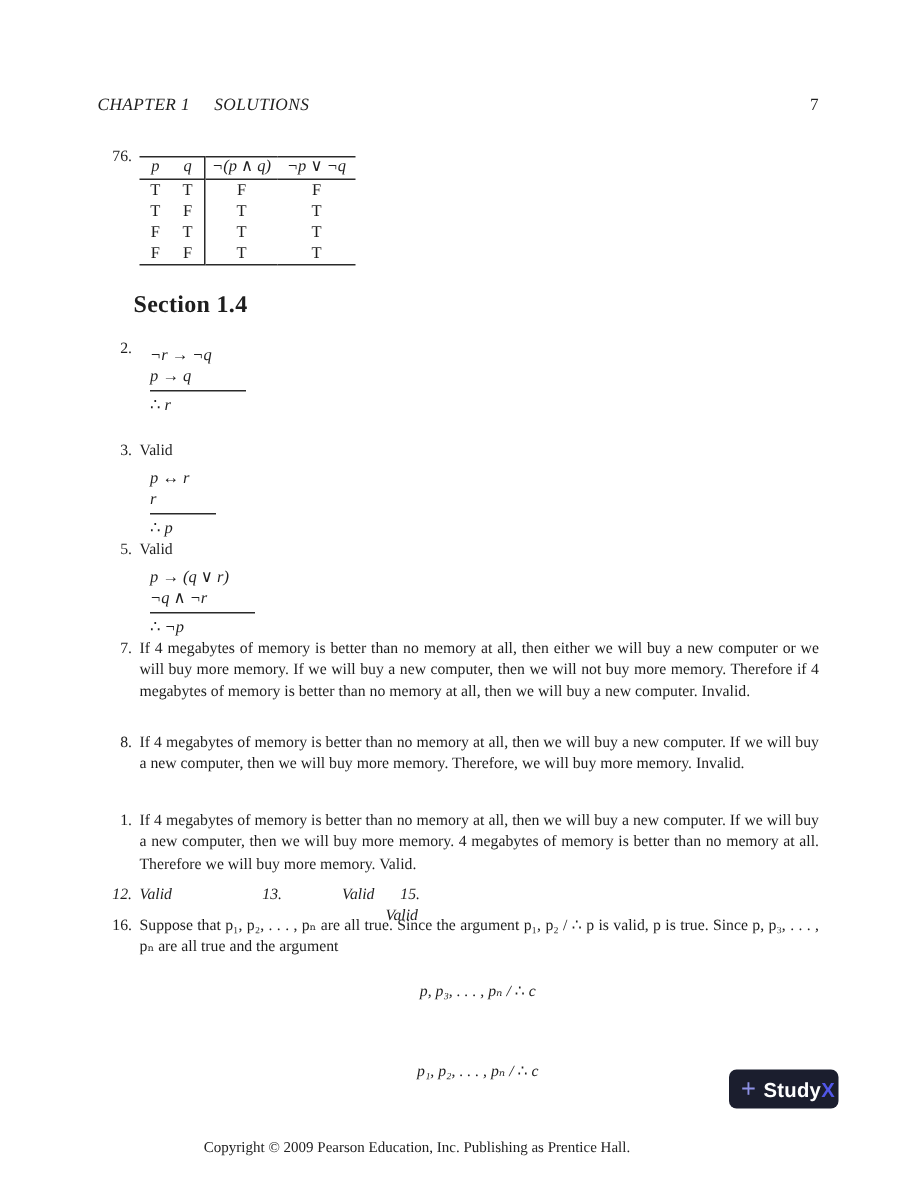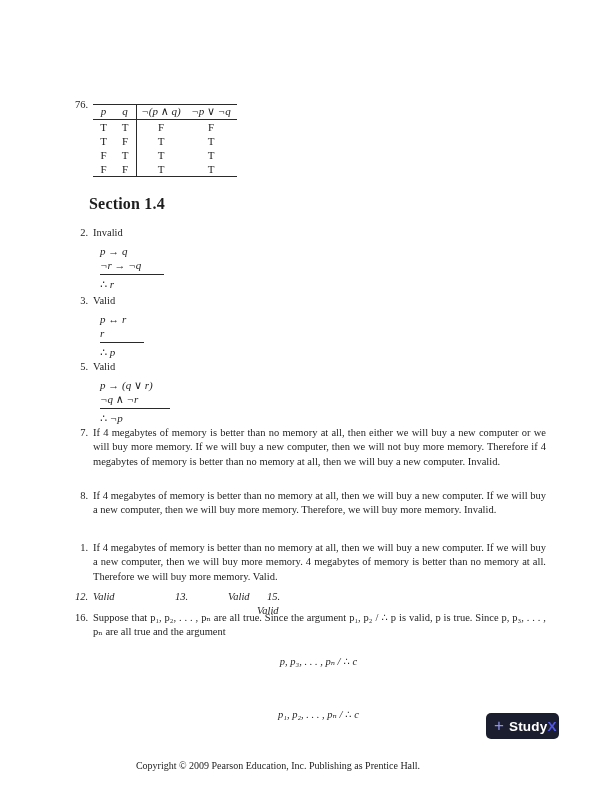--- a/index.html
+++ b/index.html
@@ -82,20 +82,26 @@
   .footer {
     position:absolute; top:760px; left:0; width:556px;
     text-align:center; font-size:10px; color:#222;
   }
 </style>
 </head>
 <body>
 
 <div class="page">
 
+  <div class="header">
+    <div class="header-left">
+      <span>CHAPTER 1</span><span class="sep"></span><span>SOLUTIONS</span>
+    </div>
+    <span class="pagenum">7</span>
+  </div>
 
   <div class="content">
 
     <div class="p76">
       <span class="item-num">76.</span>
       <table class="truth">
         <thead>
           <tr>
             <th>p</th>
             <th>q</th>
@@ -130,24 +136,23 @@
           </tr>
         </tbody>
       </table>
     </div>
 
     <div class="section-title">Section 1.4</div>
 
     <div class="item" style="top:226px">
       <span class="num">2.</span>
       <div class="body">
-        <div>Invalid</div>
         <div class="argument">
+          <div class="arg-line">¬r → ¬q</div>
           <div class="arg-line">p → q</div>
-          <div class="arg-line">¬r → ¬q</div>
           <div class="rule-line w2"></div>
           <div class="arg-line">∴ r</div>
         </div>
       </div>
     </div>
 
     <div class="item" style="top:294px">
       <span class="num">3.</span>
       <div class="body">
         <div>Valid</div>

